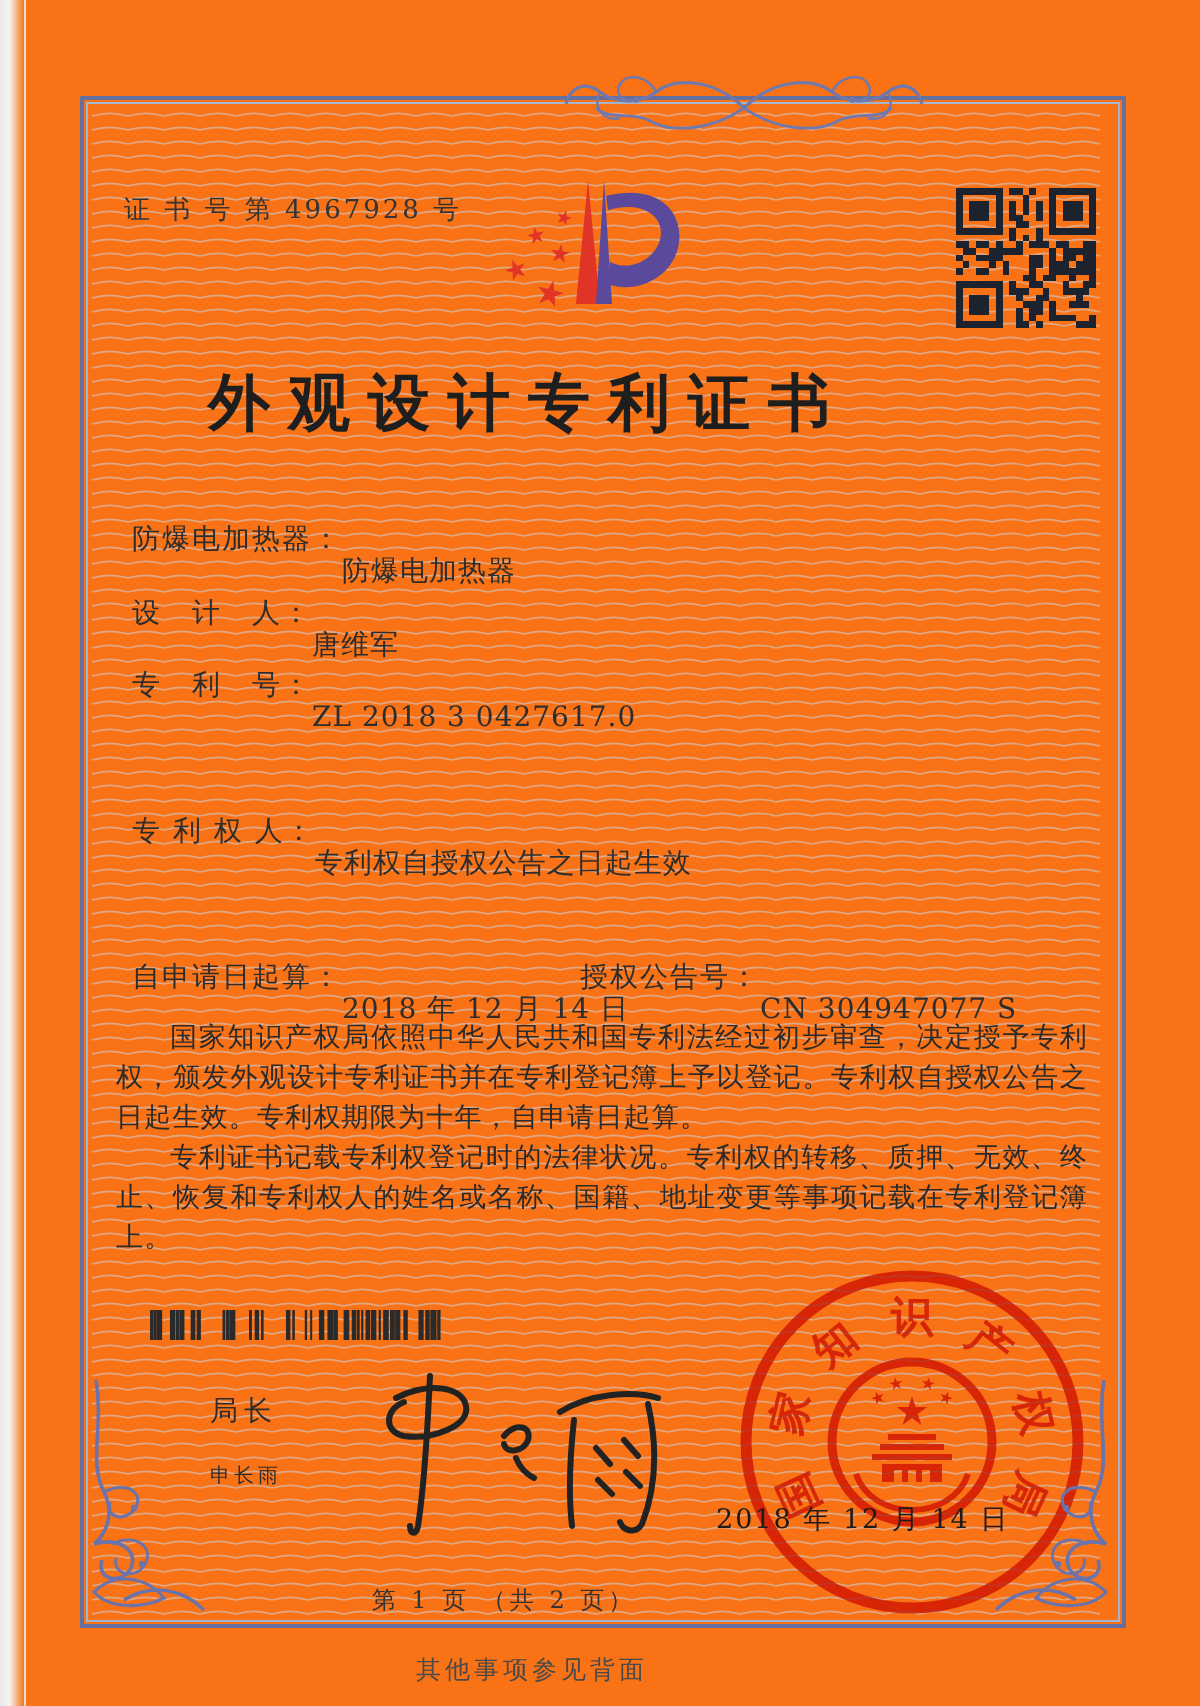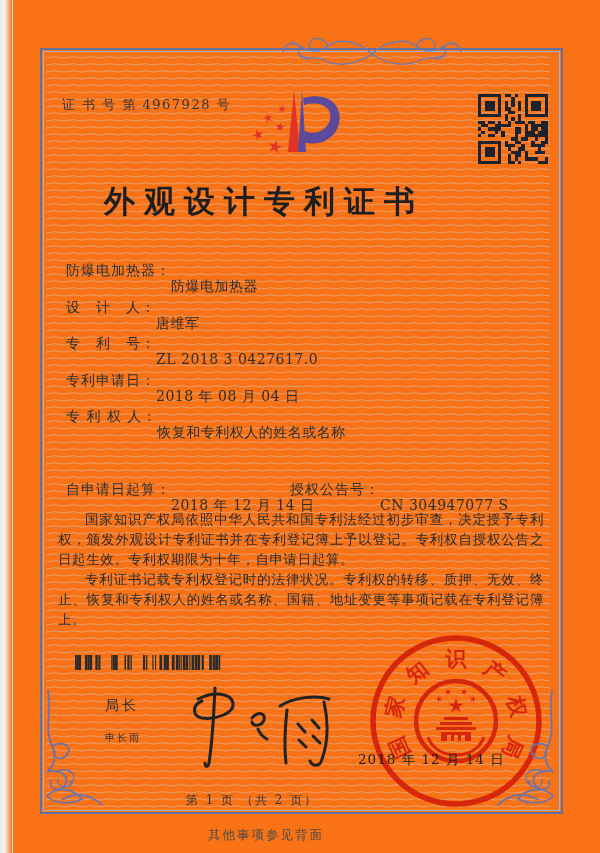--- a/index.html
+++ b/index.html
@@ -251,27 +251,23 @@
     <span class="field-value">防爆电加热器</span>
   </div>
   <div class="abs field-row" style="top:298px">
     <span class="field-label">设　计　人：</span>
     <span class="field-value">唐维军</span>
   </div>
   <div class="abs field-row" style="top:334px">
     <span class="field-label">专　利　号：</span>
     <span class="field-value">ZL 2018 3 0427617.0</span>
   </div>
-  <div class="abs field-row" style="top:371px">
-    <span class="field-label">专利申请日：</span>
-    <span class="field-value">2018 年 08 月 04 日</span>
-  </div>
   <div class="abs field-row" style="top:407px">
     <span class="field-label">专 利 权 人：</span>
-    <span class="field-value">恢复和专利权人的姓名或名称</span>
+    <span class="field-value">专利权自授权公告之日起生效</span>
   </div>
   <div class="abs field-row" style="top:480px;position:absolute">
     <span class="field-label">自申请日起算：</span>
     <span class="field-value">2018 年 12 月 14 日</span>
     <span class="grant-right">
       <span class="field-label">授权公告号：</span>
       <span class="field-value">CN 304947077 S</span>
     </span>
   </div>
 

